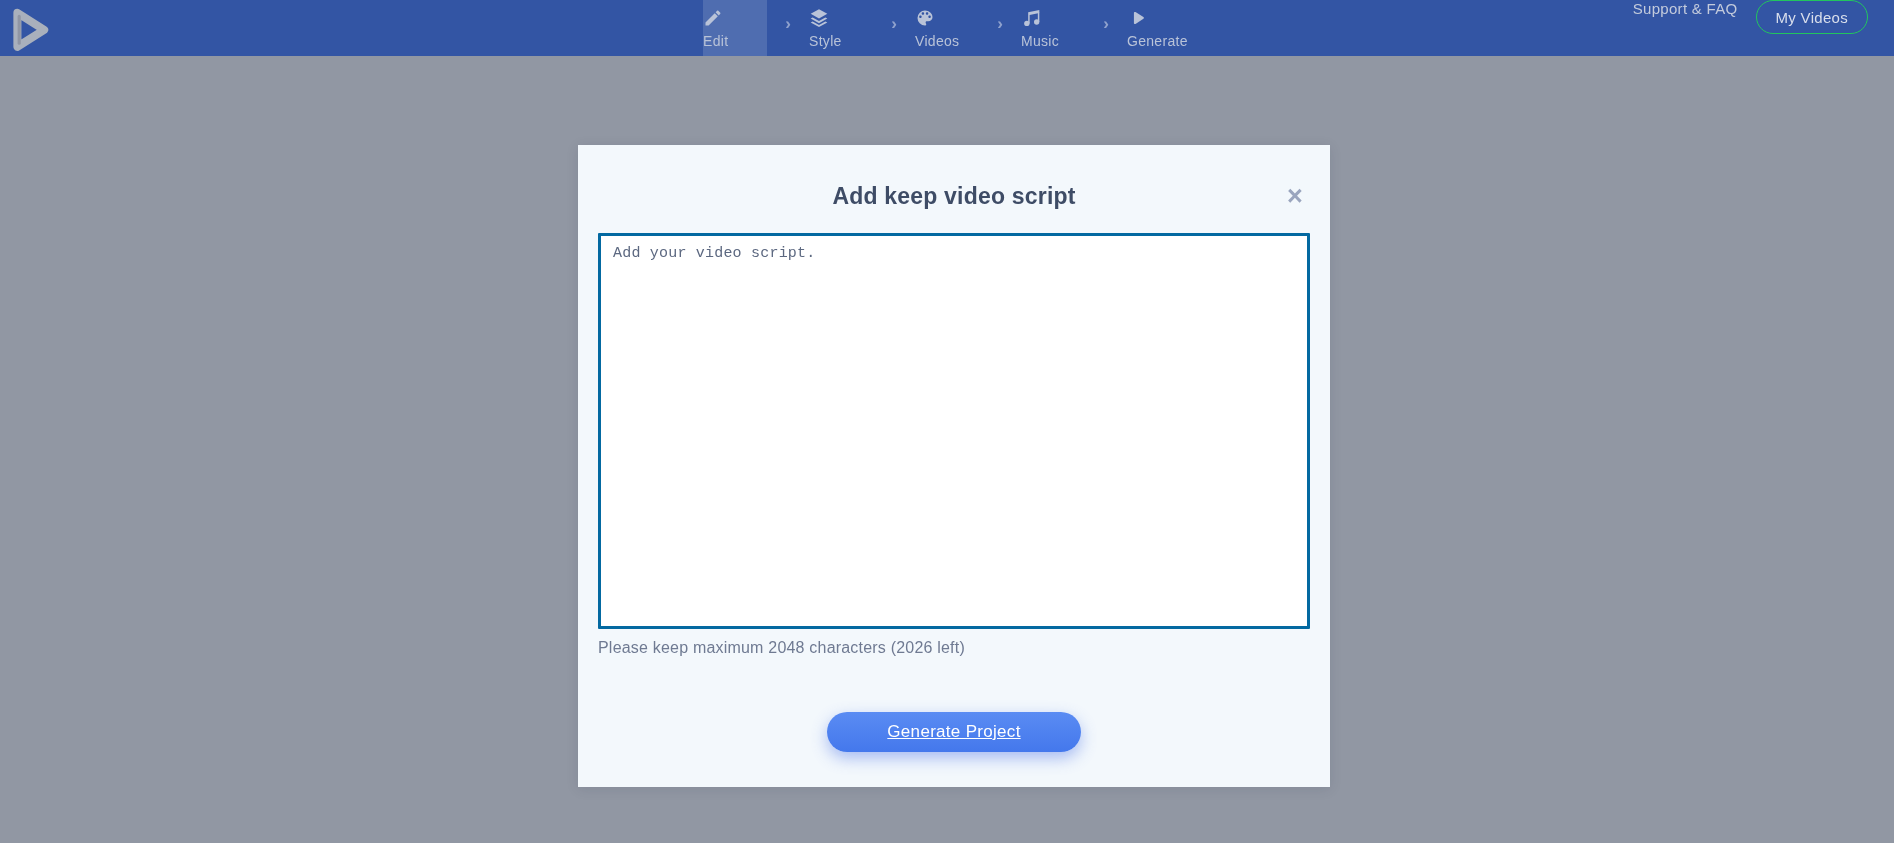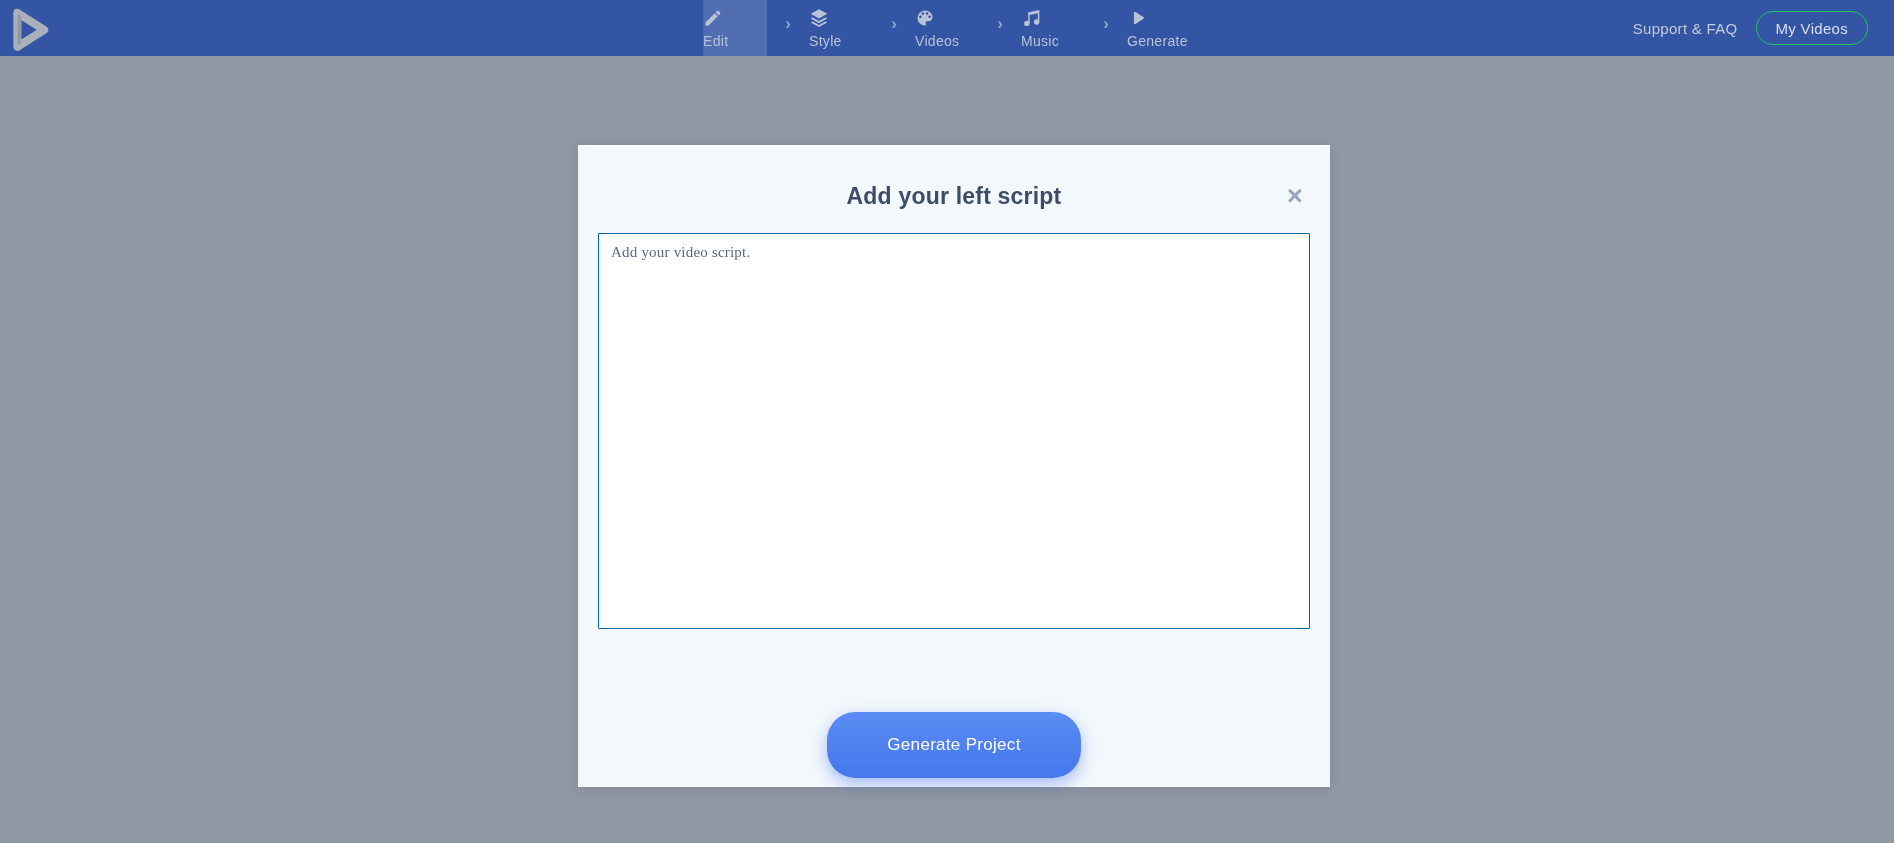--- a/index.html
+++ b/index.html
@@ -32,21 +32,21 @@
   .step svg { width: 20px; height: 20px; fill: #b9c3d8; }
   .step-label { font-size: 14px; letter-spacing: 0.3px; line-height: 16px; }
   .sep {
     width: 42px; display: flex; align-items: center; justify-content: center;
     color: rgba(255,255,255,0.45); font-size: 17px; font-weight: bold;
     padding-bottom: 8px;
   }
 
   .nav-right {
     position: absolute; right: 26px; top: 0; height: 56px;
-    display: flex; align-items: center; gap: 18px;
+    display: flex; align-items: flex-start; gap: 18px;
   }
   .support-link { color: #c3cbdc; font-size: 15px; letter-spacing: 0.3px; cursor: pointer; }
   .my-videos-btn {
     border: 1px solid #22c55e; color: #d9dfec; background: transparent;
     border-radius: 17px; height: 34px; padding: 0 19px;
     display: flex; align-items: center; font-size: 15px;
     font-family: inherit; letter-spacing: 0.3px; cursor: pointer;
   }
 
   
@@ -59,39 +59,39 @@
     text-align: center; font-size: 23px; font-weight: bold;
     color: #3e4c66; letter-spacing: 0.2px; line-height: 27px;
   }
   .close-btn {
     position: absolute; top: 37px; right: 21px; width: 28px; height: 28px;
     color: #9aa5be; font-size: 27px; line-height: 28px; text-align: center;
     cursor: pointer; font-weight: bold;
   }
   .script-area {
     position: absolute; left: 20px; top: 88px; width: 712px; height: 396px;
-    background: #ffffff; border: 1px solid #0369a1; border-radius: 1px;
+    background: #ffffff; border: 3px solid #0369a1; border-radius: 1px;
     padding: 8px 12px; resize: none; outline: none;
     overflow-y: scroll;
-    font-family: Liberation Serif, serif;
+    font-family: Liberation Mono, monospace;
     font-size: 15px; color: #5c6880; line-height: 20px; letter-spacing: 0.2px;
   }
   .script-area::-webkit-scrollbar { width: 10px; }
   .script-area::-webkit-scrollbar-track { background: #f1f4f9; border-radius: 5px; margin: 3px 0; }
   .script-area::-webkit-scrollbar-thumb { background: transparent; }
   .helper-text {
     position: absolute; left: 20px; top: 494px;
     font-size: 16px; color: #6f7a92; letter-spacing: 0.2px;
   }
   .generate-btn {
     position: absolute; top: 567px; left: 50%; transform: translateX(-50%);
-    width: 254px; height: 66px; border: none; border-radius: 28px;
+    width: 254px; height: 40px; border: none; border-radius: 28px;
     background: linear-gradient(180deg, #5a8cf3, #4478ec);
     color: #ffffff; font-size: 17px; font-family: inherit; letter-spacing: 0.3px;
-    cursor: pointer; box-shadow: 0 6px 16px rgba(70,110,230,0.45);
+    cursor: pointer; box-shadow: 0 6px 16px rgba(70,110,230,0.45); text-decoration: underline;
   }
 </style>
 </head>
 <body>
 
 <div class="navbar">
 
   <span class="logo">
     <svg viewBox="0 0 56 56" width="50" height="50">
       <path d="M15 11 L45 30 L15 49 Z" fill="none" stroke="#a9b0bc" stroke-width="9" stroke-linejoin="round"></path>
@@ -162,22 +162,23 @@
   </div>
 
   <div class="nav-right">
     <span class="support-link">Support &amp; FAQ</span>
     <button class="my-videos-btn">My Videos</button>
   </div>
 </div>
 
 <div class="modal">
 
-  <div class="modal-title">Add your left script</div>
+  <div class="modal-title">Add keep video script</div>
 
   <div class="close-btn">×</div>
 
   <textarea class="script-area" spellcheck="false" maxlength="2048" style="">Add your video script.</textarea>
 
+  <div class="helper-text">Please keep maximum 2048 characters (2026 left)</div>
 
   <button class="generate-btn">Generate Project</button>
 
 </div>
 
 </body></html>

